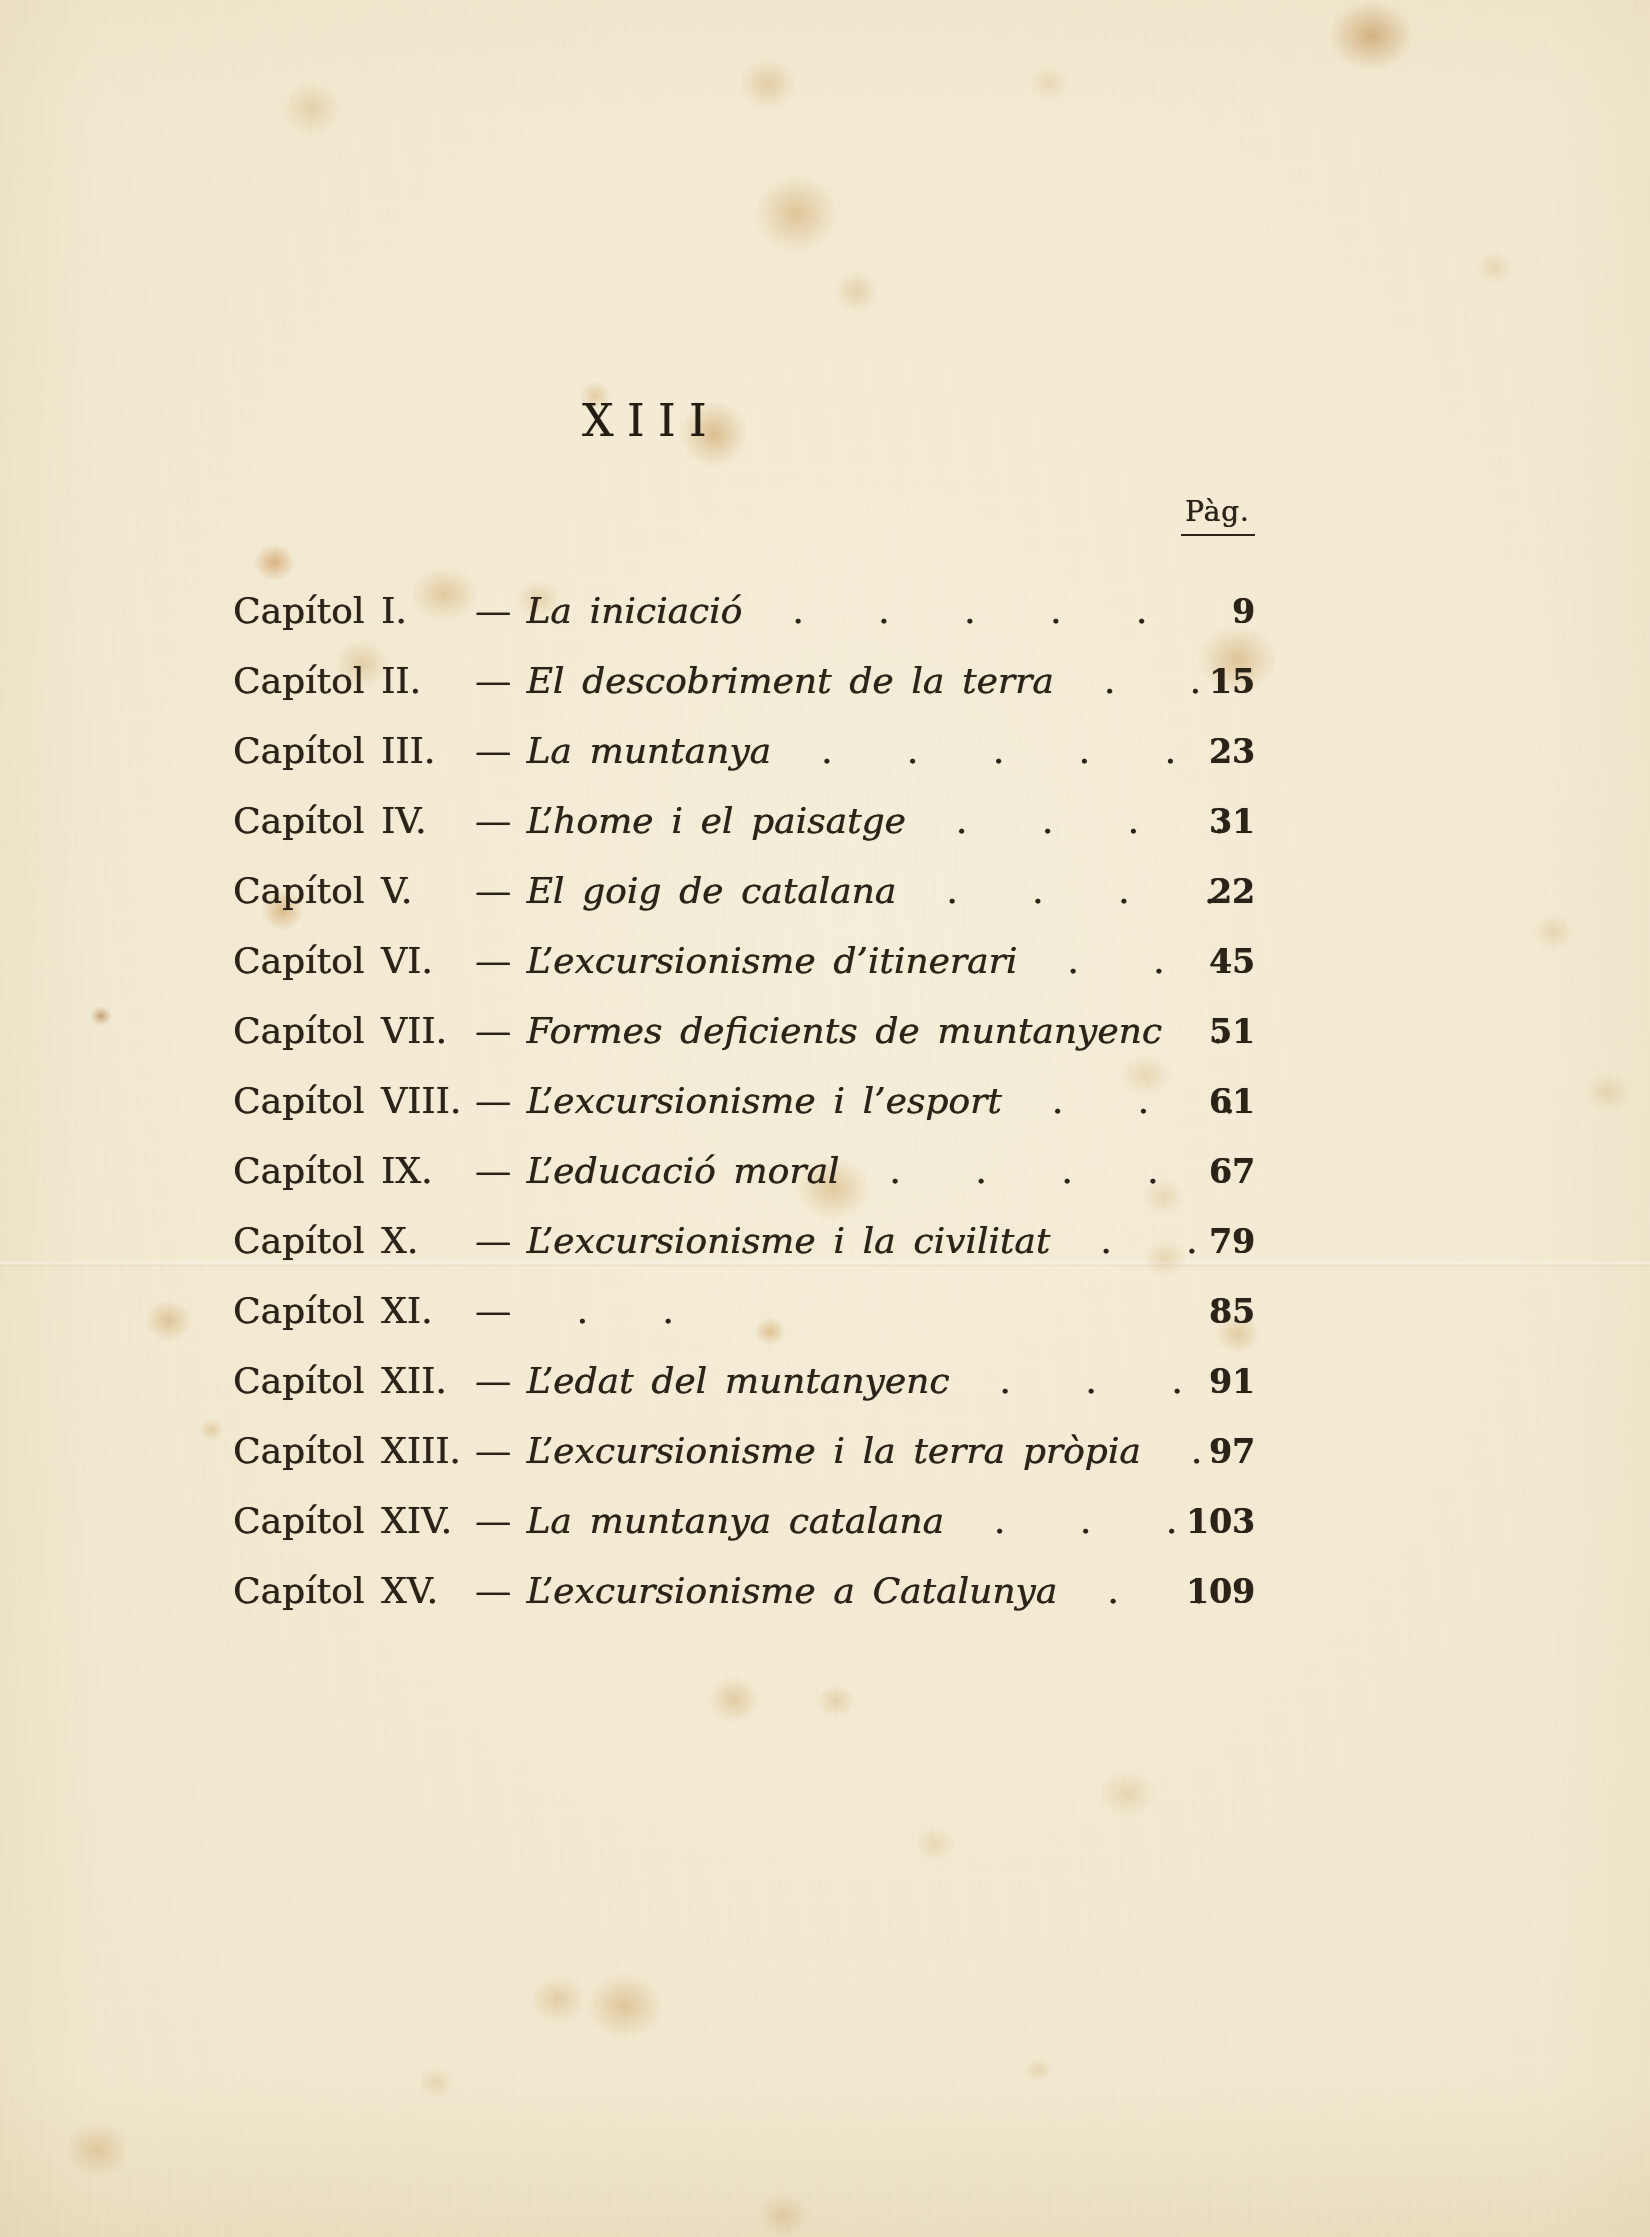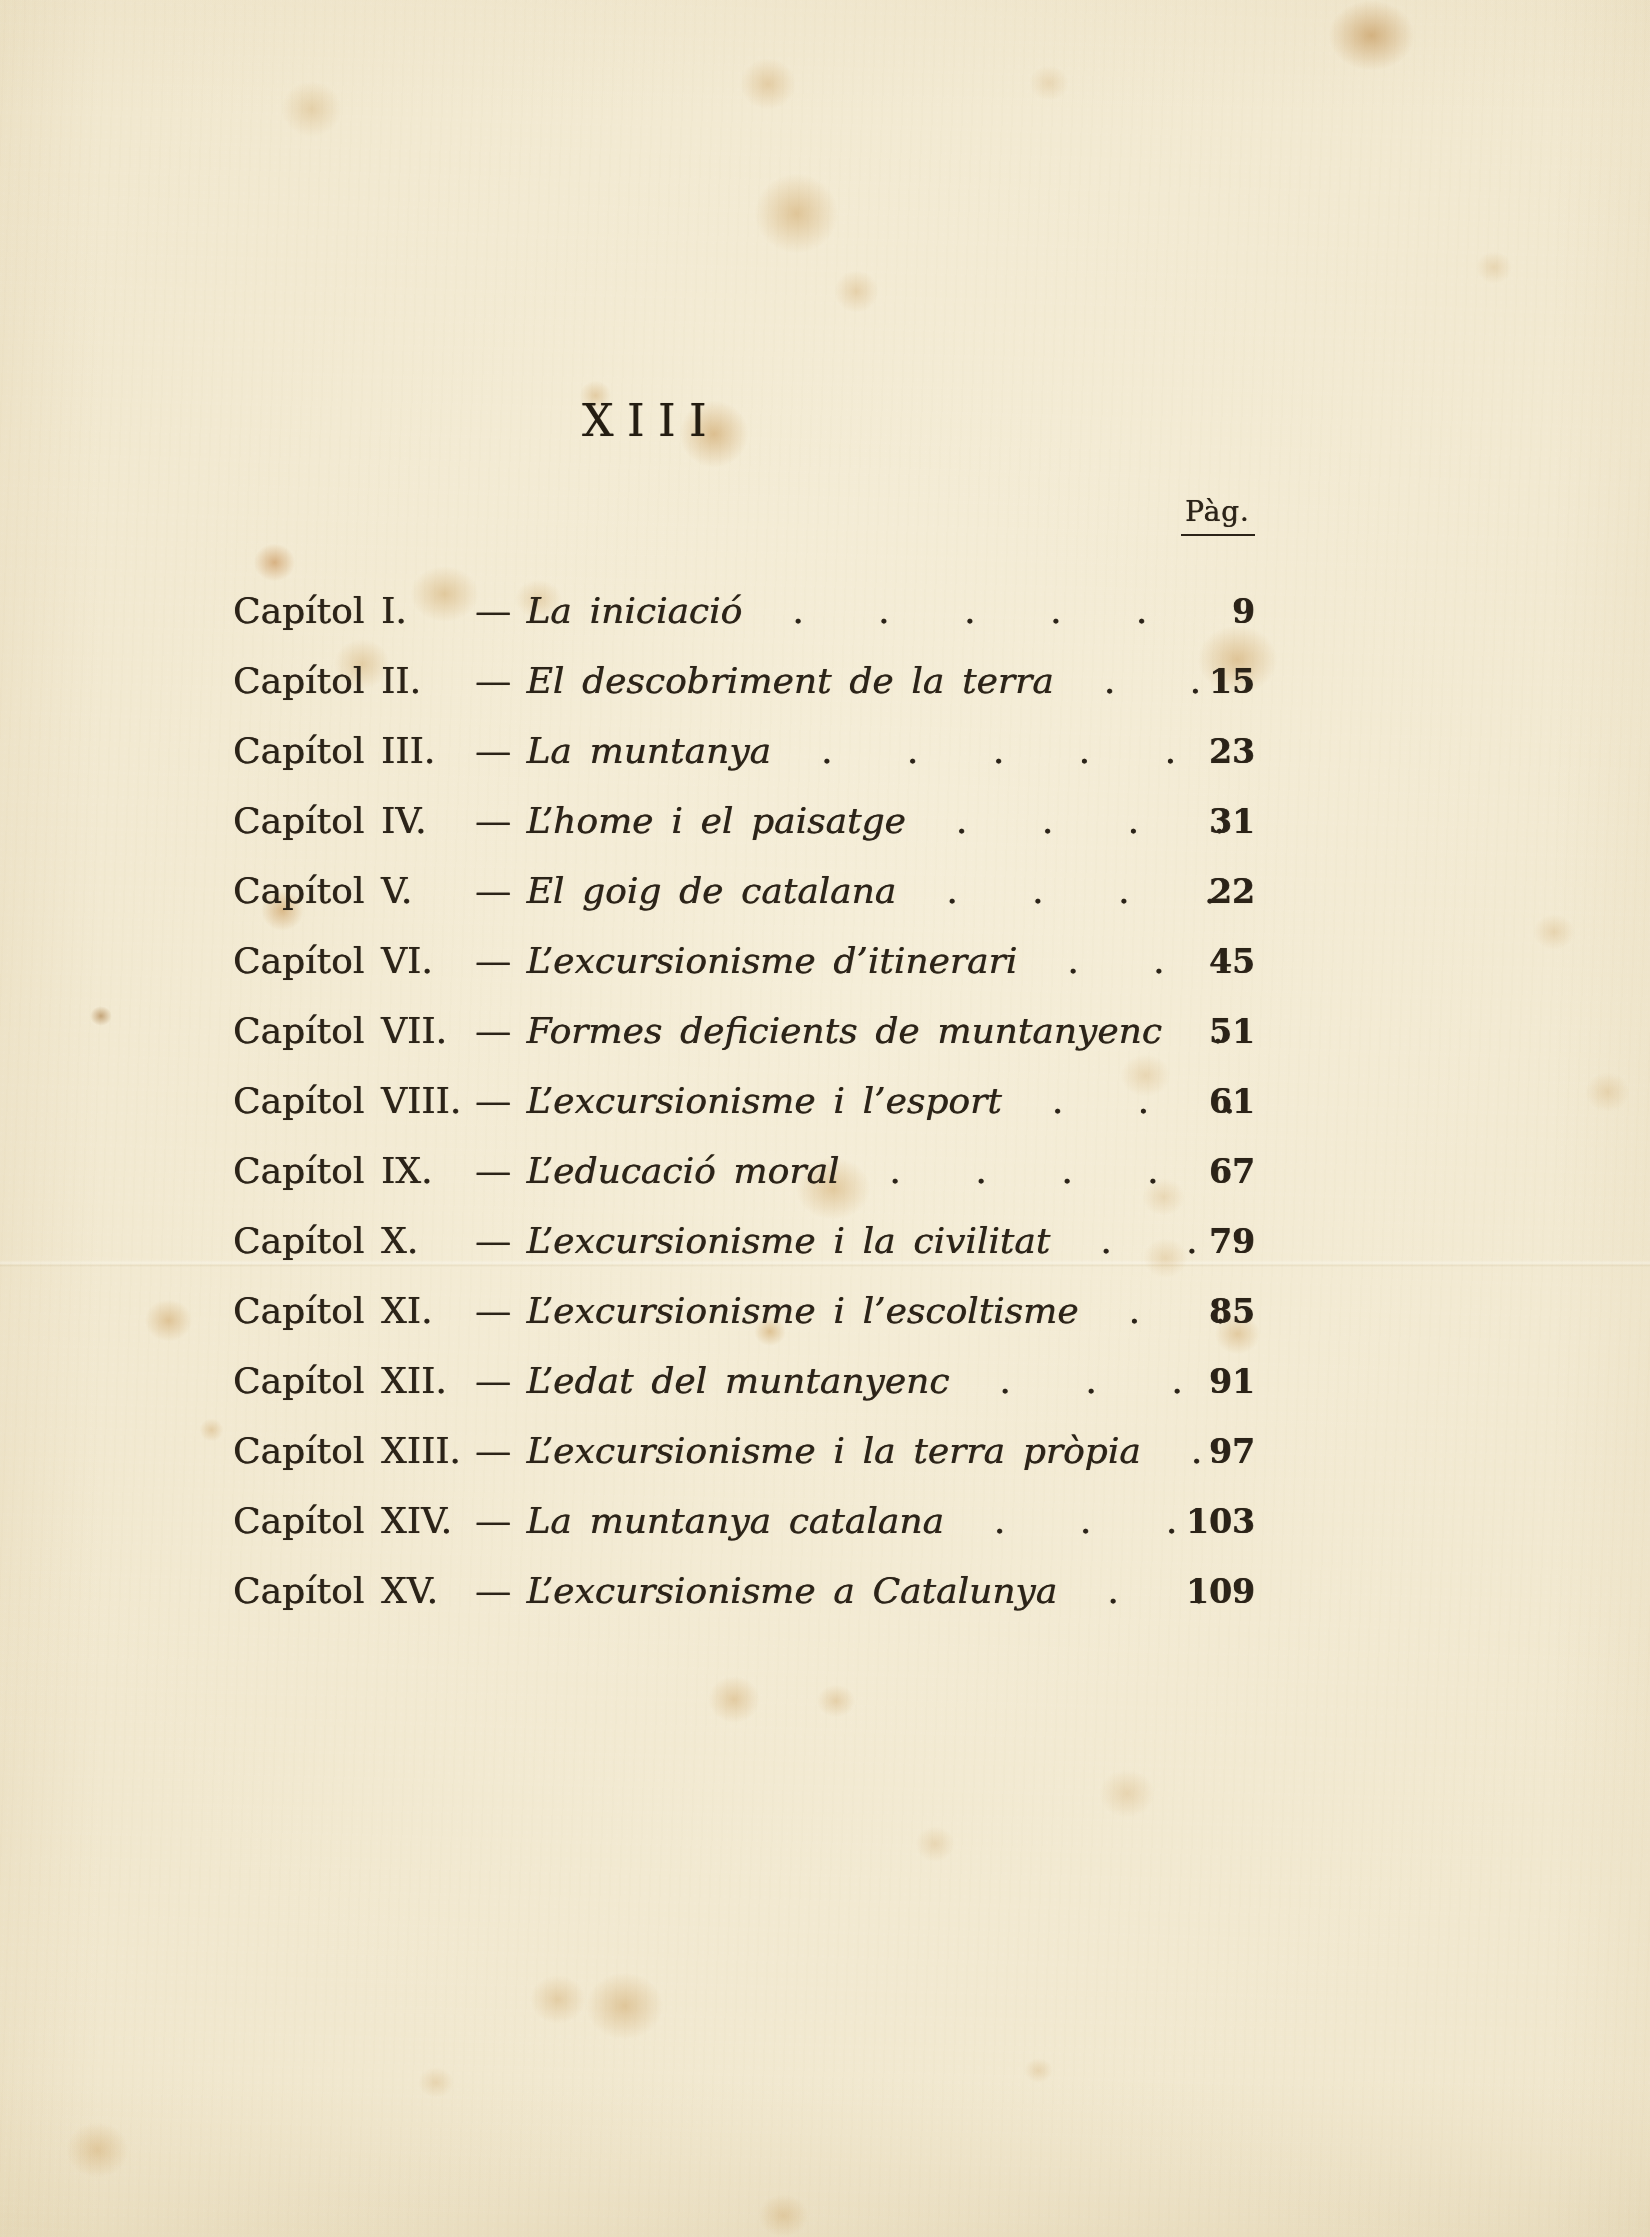--- a/index.html
+++ b/index.html
@@ -209,21 +209,20 @@
       <span class="dash">—</span>
       <span class="title">L’excursionisme i la civilitat</span>
       <span class="dots">. .</span>
     </span>
     <span class="pagenum">79</span>
   </div>
     <div class="toc-row ink">
     <span class="chapter">Capítol XI.</span>
     <span class="title-cell">
       <span class="dash">—</span>
-      <span class="title">L’excursionisme i l’escoltisme</span>
       <span class="dots">. .</span>
     </span>
     <span class="pagenum">85</span>
   </div>
     <div class="toc-row ink">
     <span class="chapter">Capítol XII.</span>
     <span class="title-cell">
       <span class="dash">—</span>
       <span class="title">L’edat del muntanyenc</span>
       <span class="dots">. . .</span>

